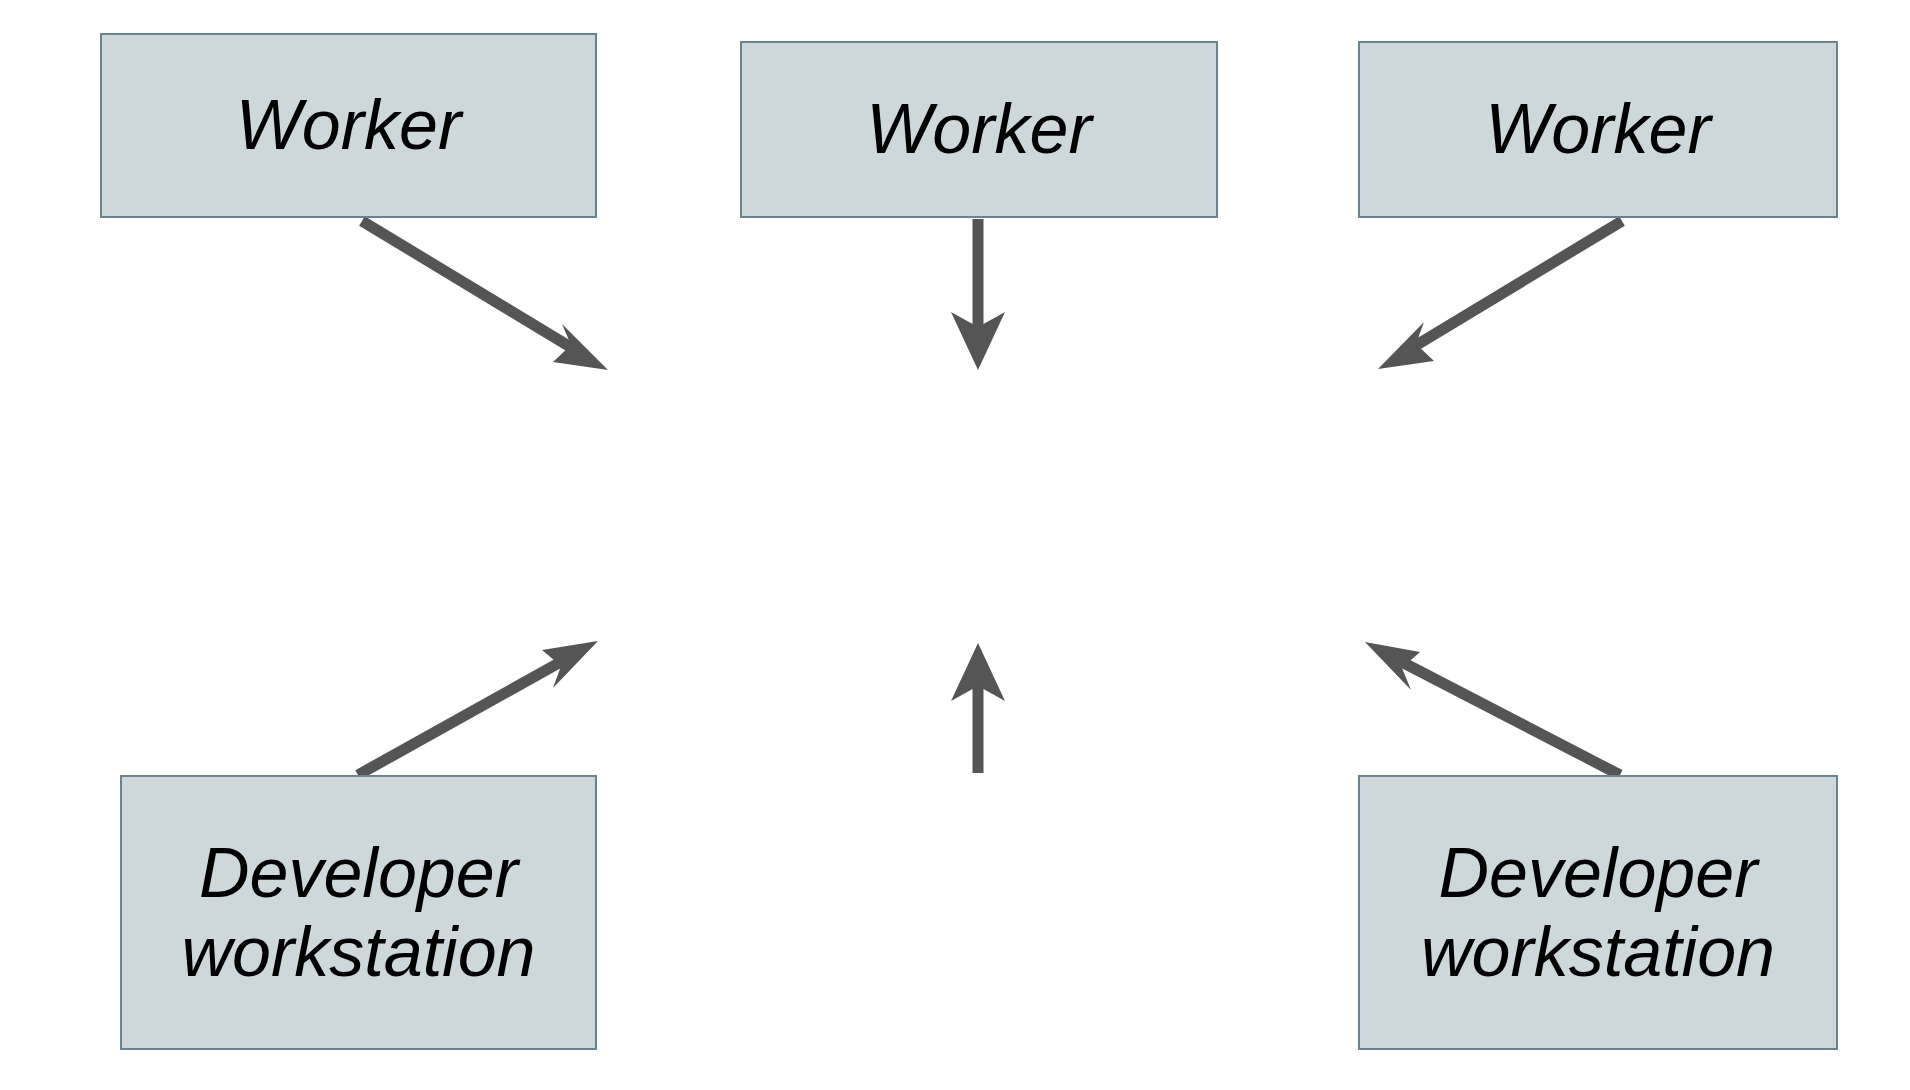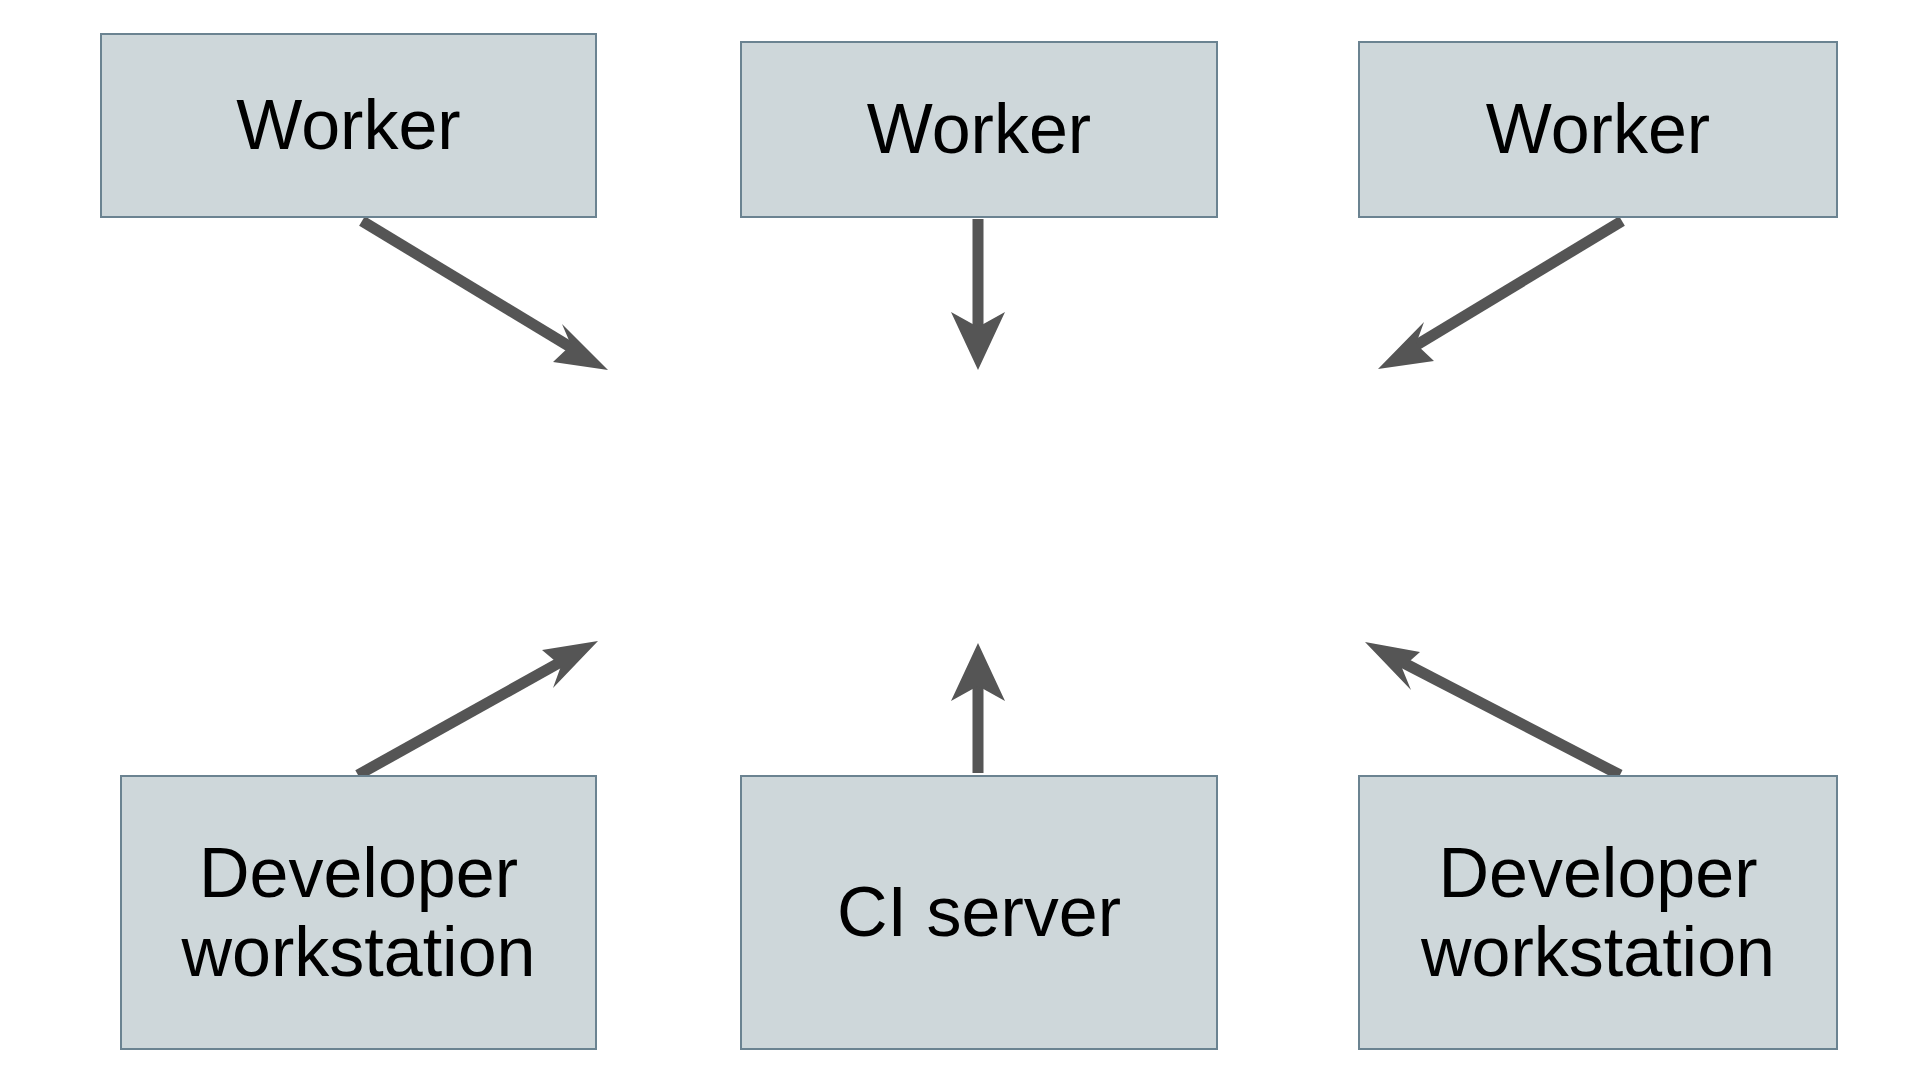--- a/index.html
+++ b/index.html
@@ -10,20 +10,21 @@
   }
   body {
     font-family: "Liberation Sans", sans-serif;
   }
   #diagram-canvas {
     position: relative;
     width: 1910px;
     height: 1090px;
     background: #ffffff;
     overflow: hidden;
+    font-style: italic;
   }
   #arrow-layer {
     position: absolute;
     left: 0;
     top: 0;
     width: 1910px;
     height: 1090px;
     pointer-events: none;
   }
   .node {
@@ -107,22 +108,19 @@
   <div class="node" id="node-worker-right">
     <span class="node-label">Worker</span>
   </div>
 
 
   <div class="node" id="node-dev-left">
     <span class="node-label">Developer
 workstation</span>
   </div>
 
-  <div class="node" id="node-ci-server">
-    <span class="node-label">CI server</span>
-  </div>
 
   <div class="node" id="node-dev-right">
     <span class="node-label">Developer
 workstation</span>
   </div>
 
 </div>
 
 </body></html>

